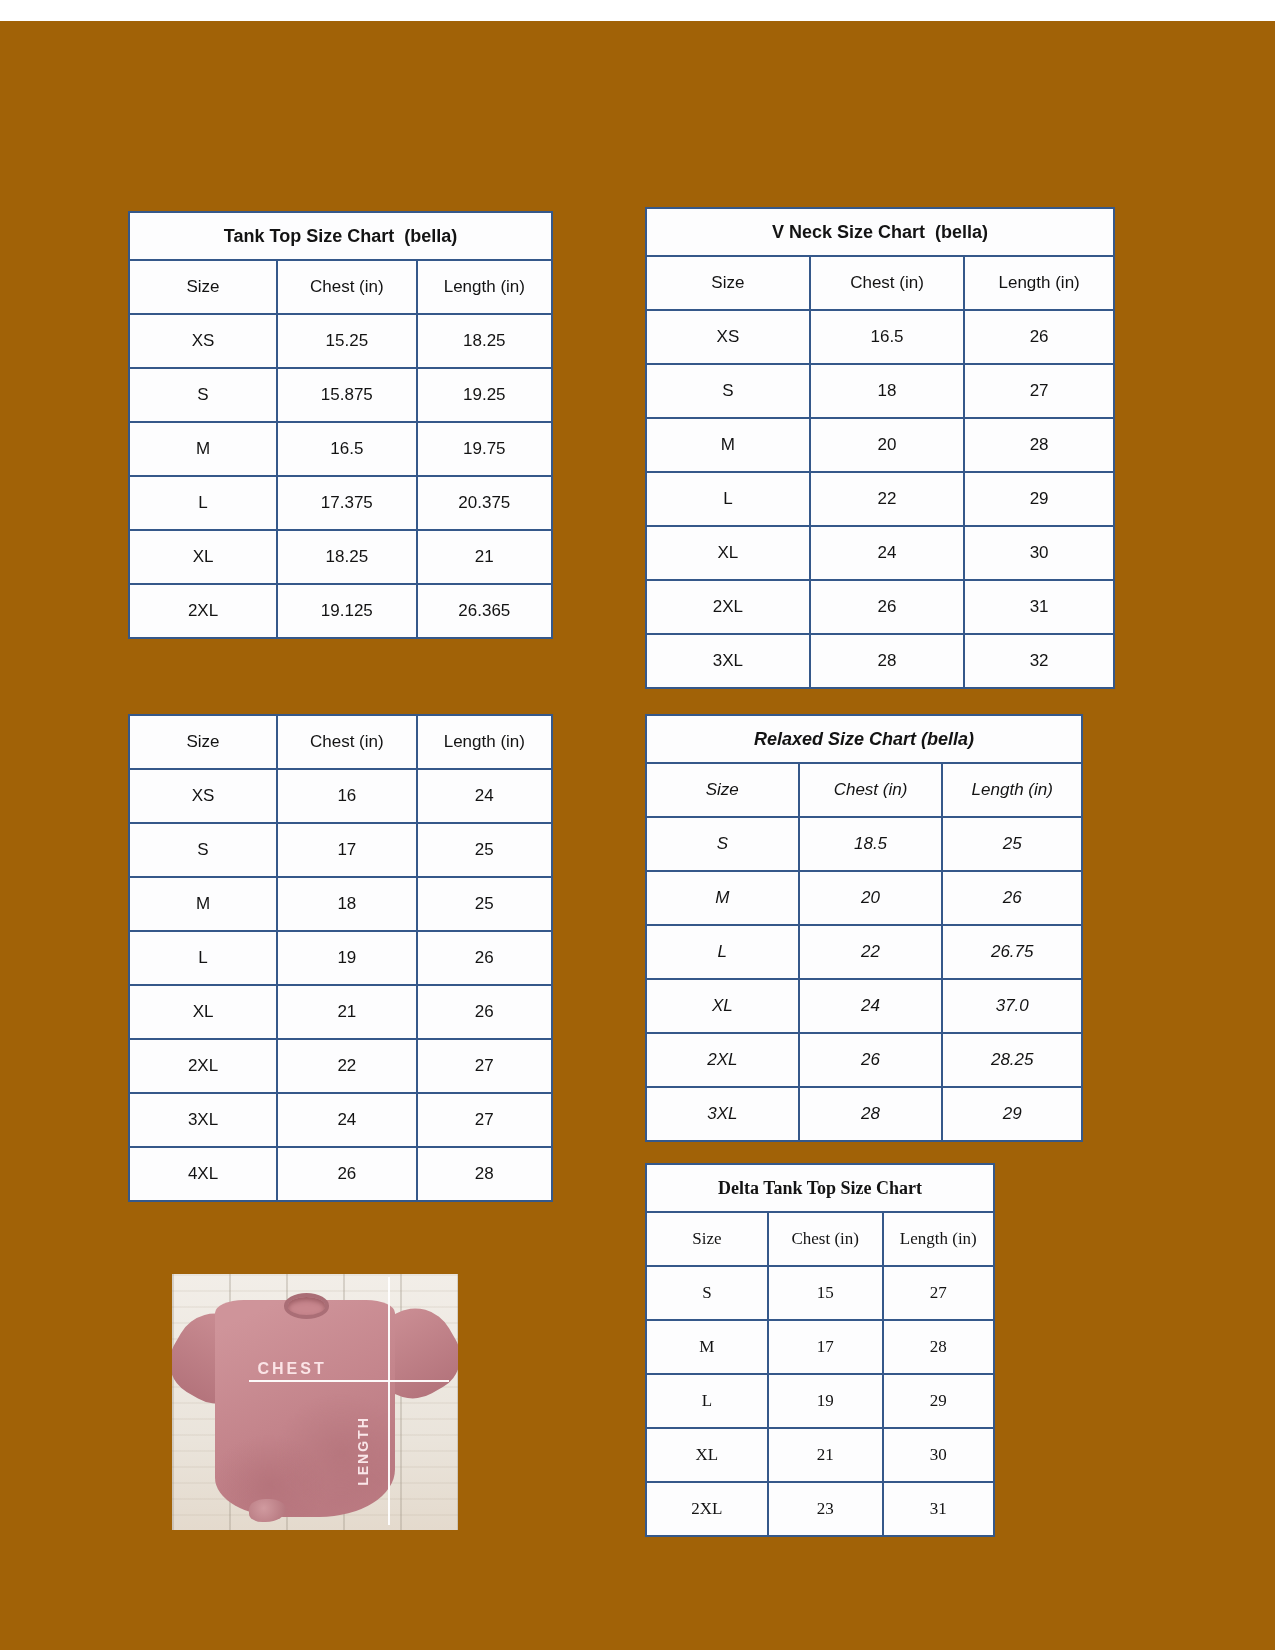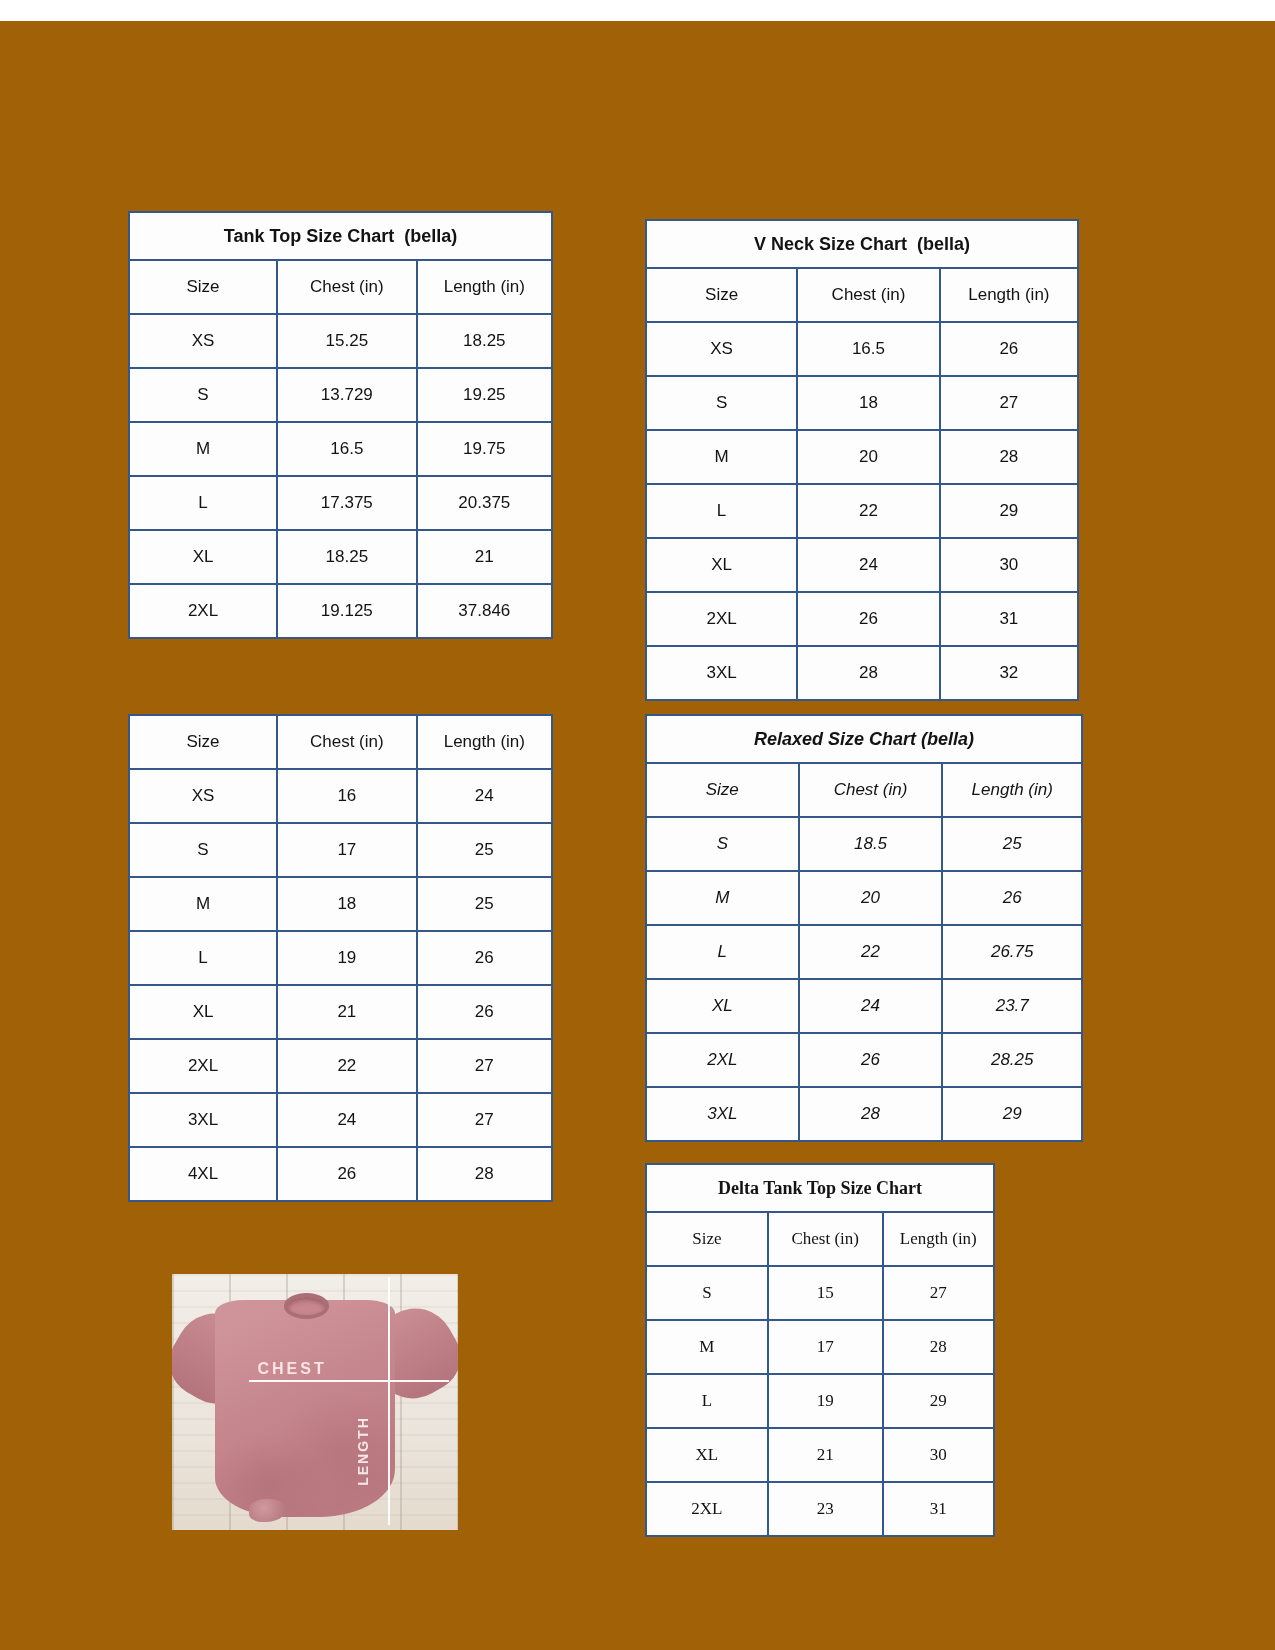--- a/index.html
+++ b/index.html
@@ -12,21 +12,21 @@
     background:#fdfdfe;
   }
   table.size-table td{
     border:2px solid #35588a;text-align:center;vertical-align:middle;
     font-size:17px;color:#131313;padding:0;
   }
   tr.title-row td{height:46px;font-weight:bold;font-size:18px;white-space:pre-wrap;}
   tr.head-row td{height:52px;text-align:center;}
   tr.data-row td{height:52px;}
   #t0{left:128px;top:190px;width:425px;}
-  #t1{left:645px;top:198px;width:434px;}
+  #t1{left:645px;top:186px;width:470px;}
   #t2{left:128px;top:693px;width:425px;}
   #t3{left:645px;top:693px;width:438px;font-style:italic;}
   #t4{left:645px;top:1142px;width:350px;font-family:Liberation Serif, serif;}
 
   
   .photo{
     position:absolute;left:172px;top:1253px;width:286px;height:256px;overflow:hidden;
     background:
       repeating-linear-gradient(90deg, rgba(150,140,125,.30) 0 2px, rgba(255,255,255,0) 2px 57px),
       repeating-linear-gradient(180deg, rgba(185,172,155,.15) 0 2px, rgba(0,0,0,0) 2px 16px),
@@ -84,42 +84,42 @@
           <td>Chest (in)</td>
           <td>Length (in)</td>
         </tr>
         <tr class="data-row">
           <td>XS</td>
           <td>15.25</td>
           <td>18.25</td>
         </tr>
         <tr class="data-row">
           <td>S</td>
-          <td>13.729</td>
+          <td>15.875</td>
           <td>19.25</td>
         </tr>
         <tr class="data-row">
           <td>M</td>
           <td>16.5</td>
           <td>19.75</td>
         </tr>
         <tr class="data-row">
           <td>L</td>
           <td>17.375</td>
           <td>20.375</td>
         </tr>
         <tr class="data-row">
           <td>XL</td>
           <td>18.25</td>
           <td>21</td>
         </tr>
         <tr class="data-row">
           <td>2XL</td>
           <td>19.125</td>
-          <td>37.846</td>
+          <td>26.365</td>
         </tr>
       </tbody>
     </table>
 
   <table id="t1" class="size-table">
       <colgroup>
         <col style="width:35%">
         <col style="width:33%">
         <col style="width:32%">
       </colgroup>
@@ -251,21 +251,21 @@
           <td>26</td>
         </tr>
         <tr class="data-row">
           <td>L</td>
           <td>22</td>
           <td>26.75</td>
         </tr>
         <tr class="data-row">
           <td>XL</td>
           <td>24</td>
-          <td>23.7</td>
+          <td>37.0</td>
         </tr>
         <tr class="data-row">
           <td>2XL</td>
           <td>26</td>
           <td>28.25</td>
         </tr>
         <tr class="data-row">
           <td>3XL</td>
           <td>28</td>
           <td>29</td>

